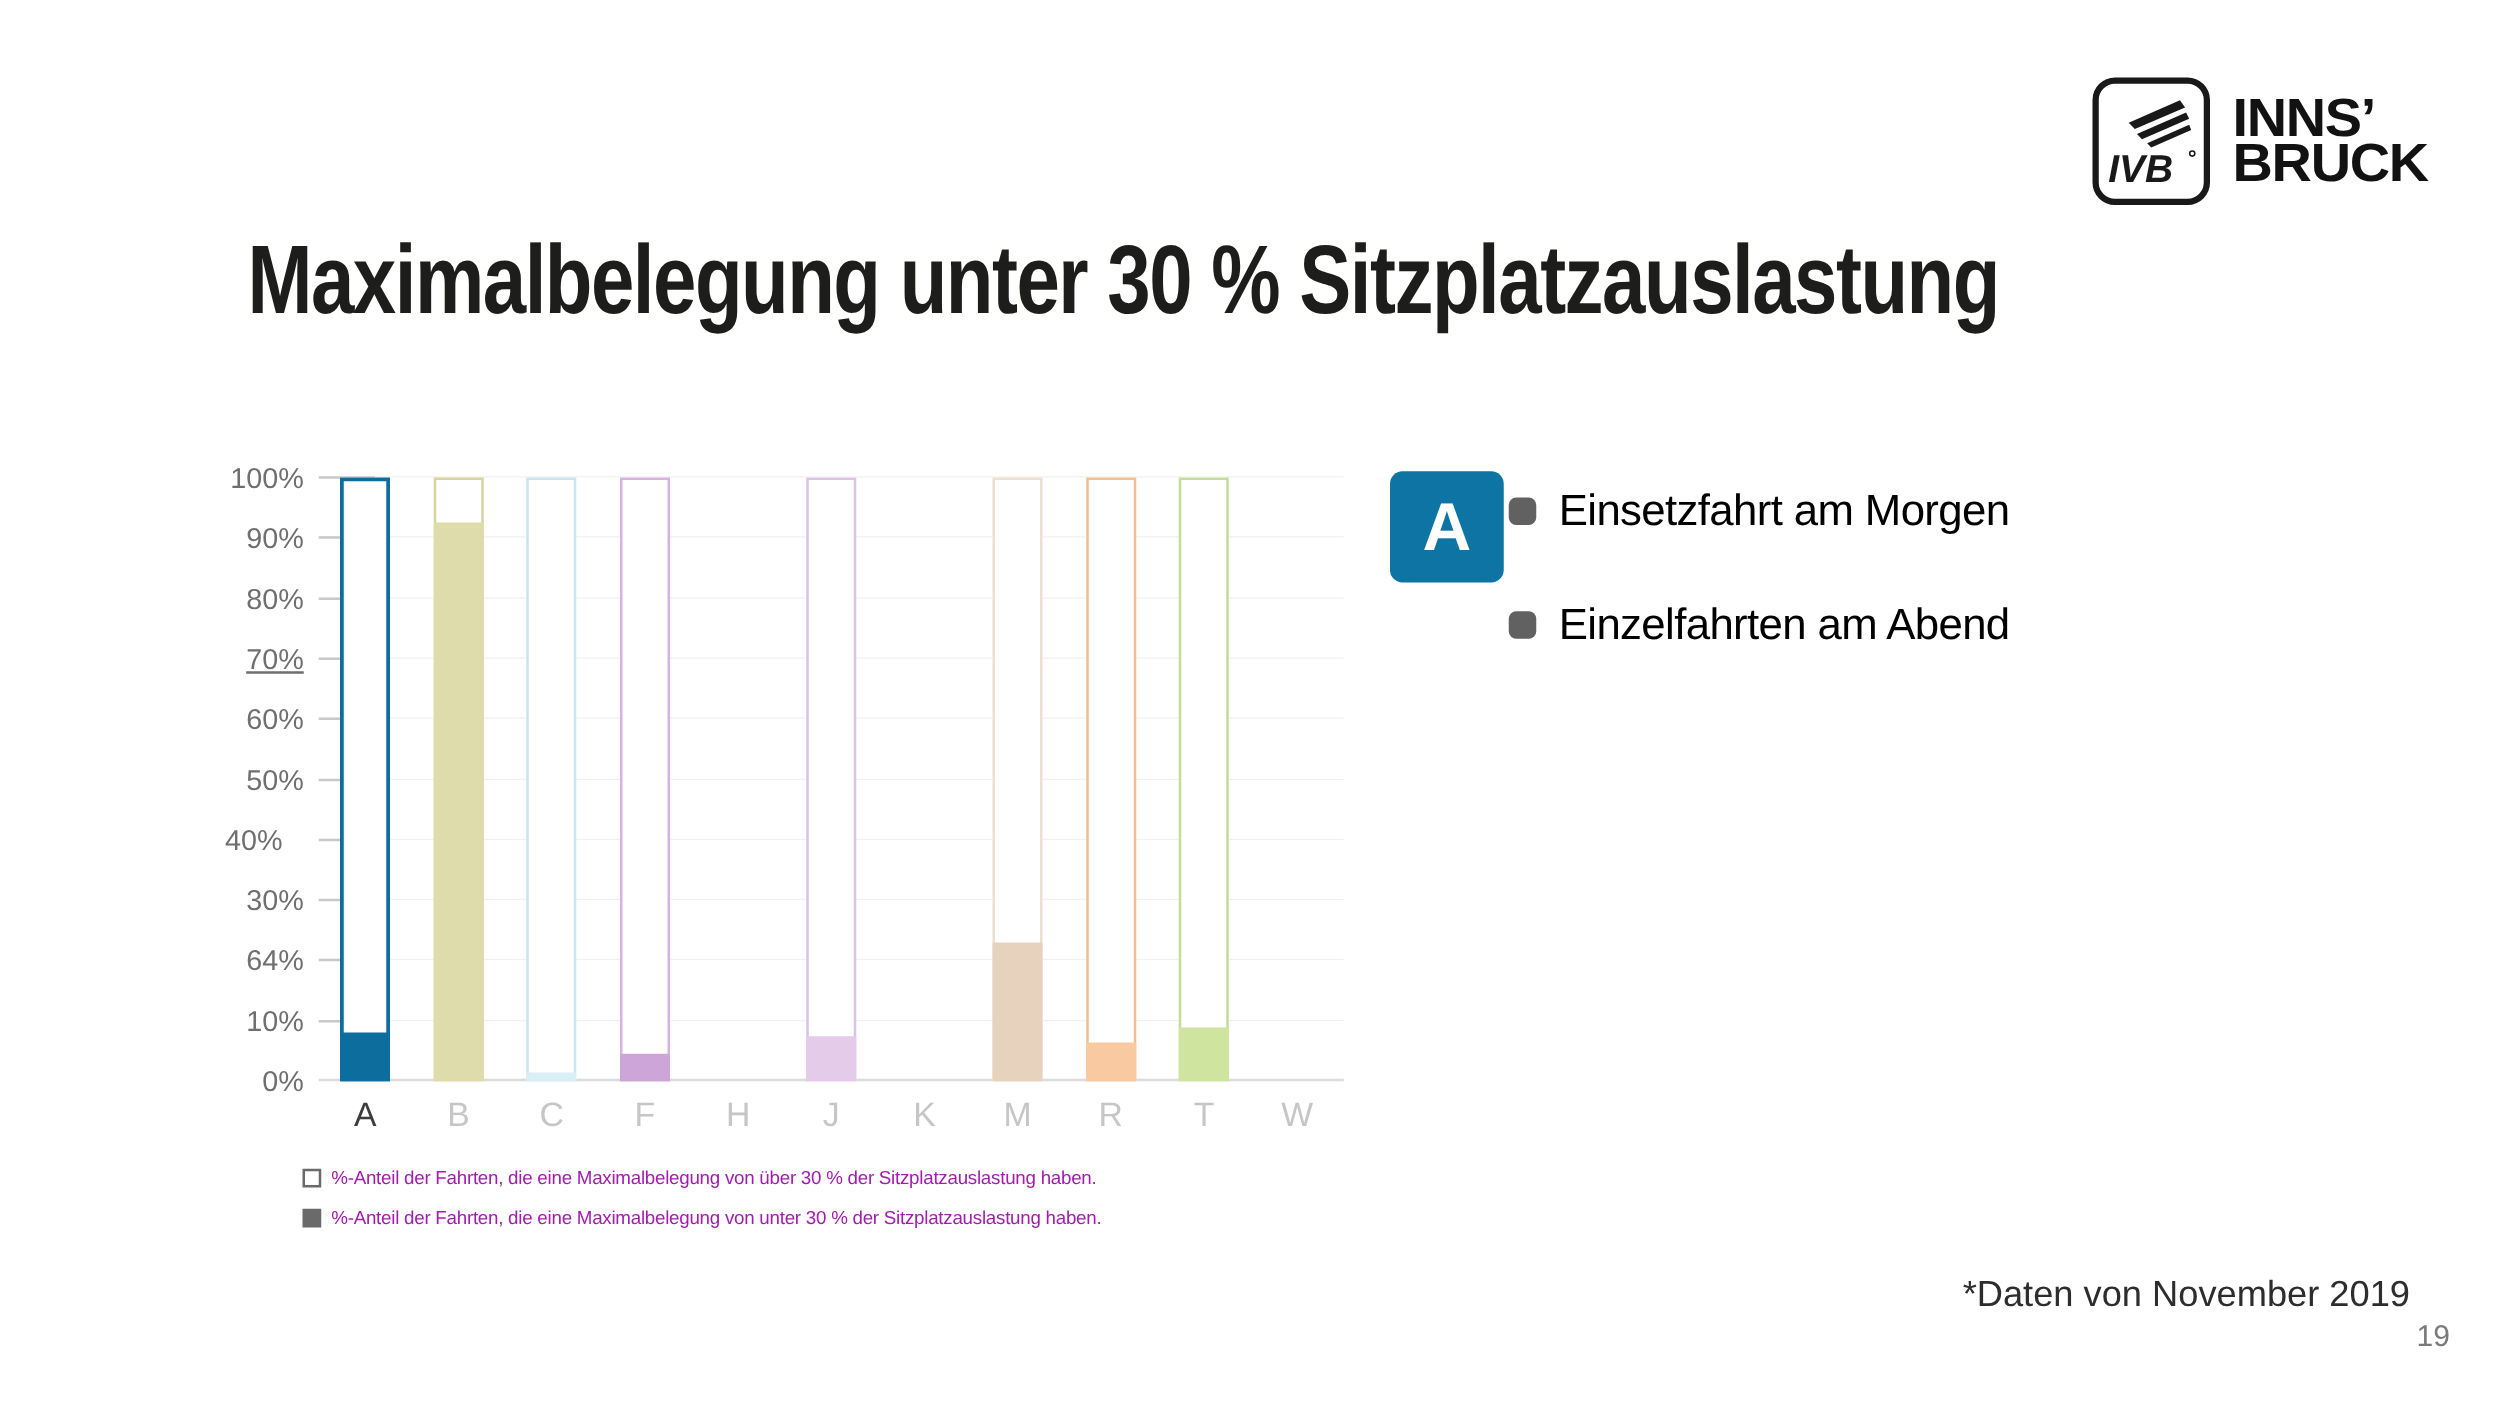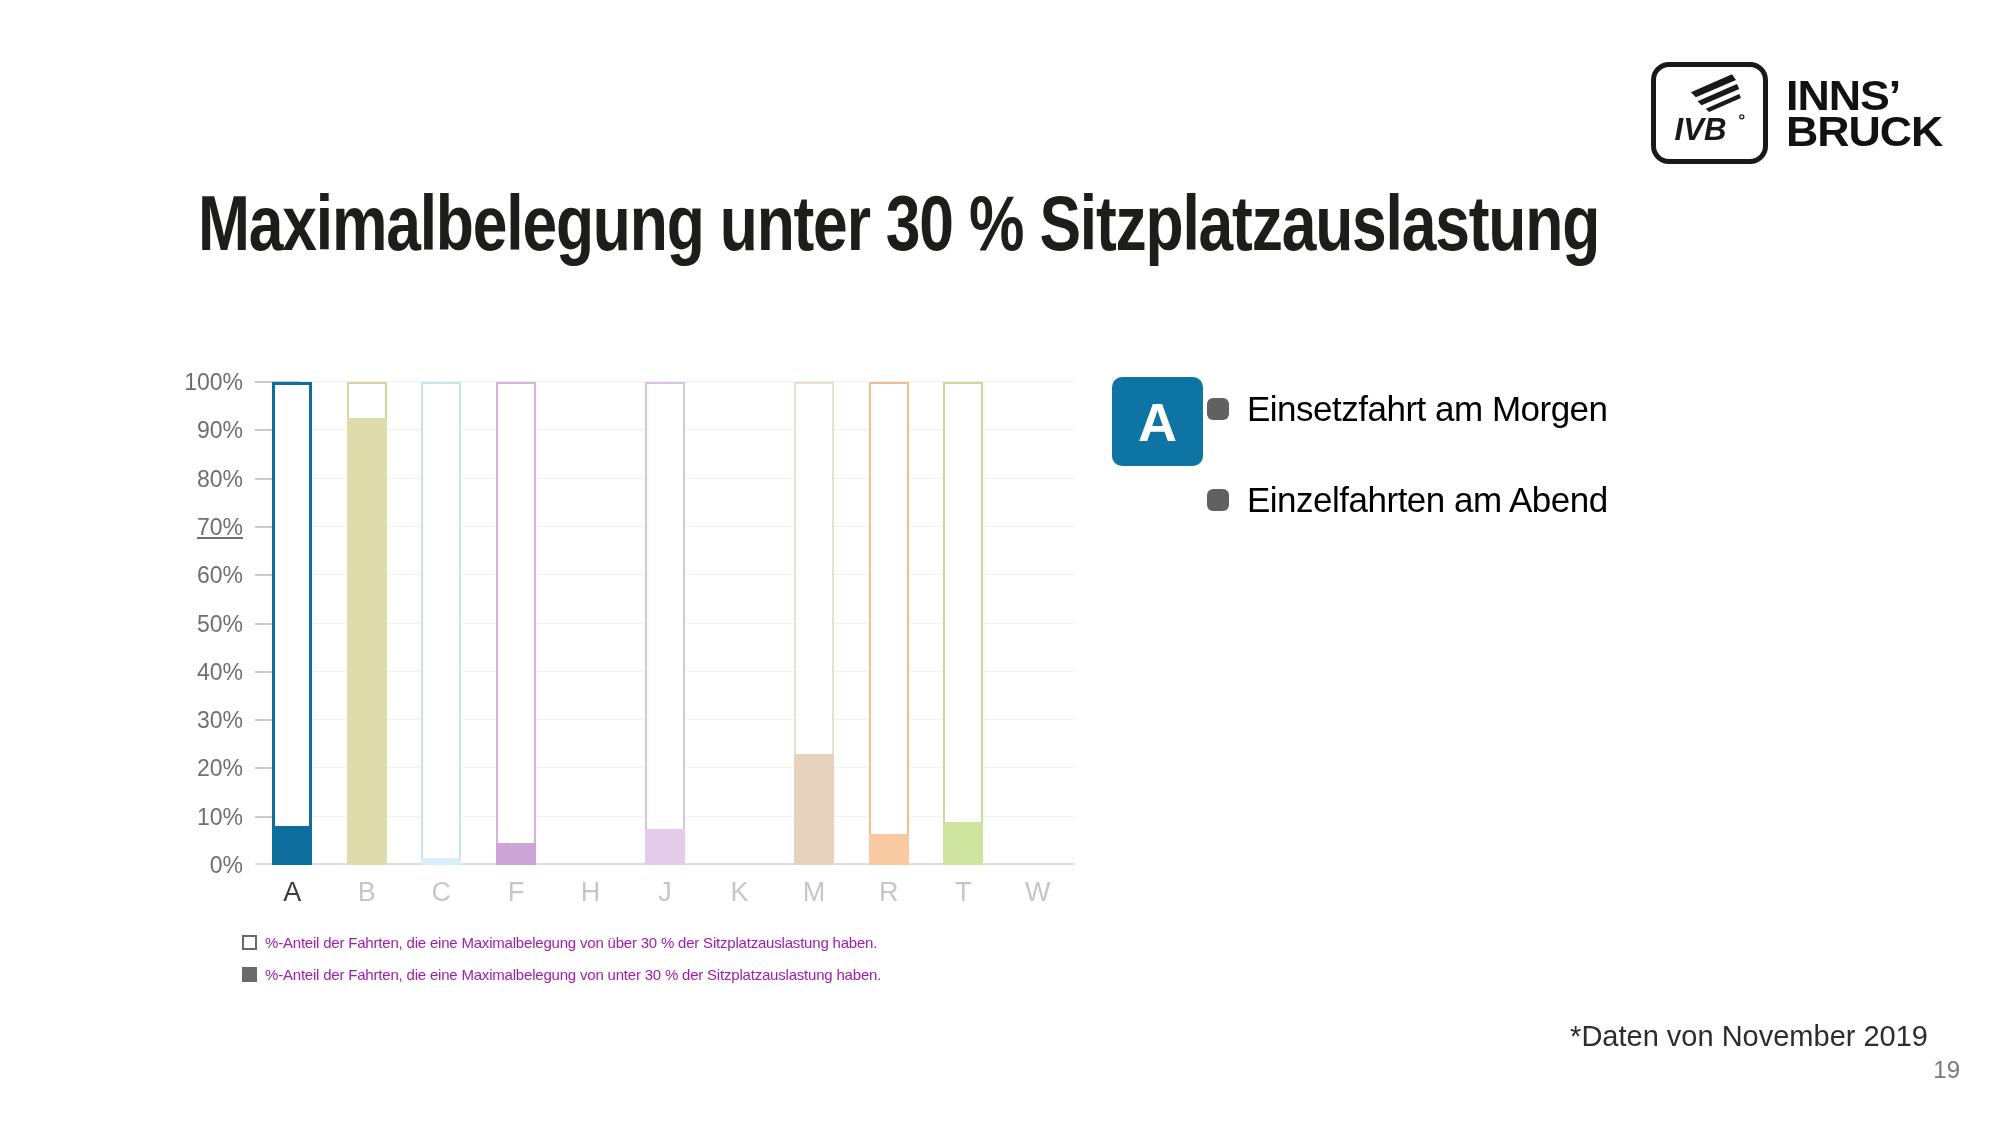--- a/index.html
+++ b/index.html
@@ -2,22 +2,22 @@
 <html><head>
 <meta charset="utf-8">
 <style>
   * { margin: 0; padding: 0; box-sizing: border-box; }
   html, body { width: 2000px; height: 1125px; background: #ffffff; overflow: hidden;
                font-family: "Liberation Sans", sans-serif; }
   .slide { position: relative; width: 2000px; height: 1125px; background: #fff; }
 
   
   .logos { position: absolute; top: 62px; right: 64px; display: flex; align-items: center; gap: 18px; }
-  .ivb-box { width: 117px; height: 102px; border: 5px solid #191919; border-radius: 18px;
-             display: flex; align-items: flex-start; justify-content: center; background: #fff; }
+  .ivb-box { width: 94px; height: 102px; border: 5px solid #191919; border-radius: 18px;
+             display: flex; align-items: center; justify-content: center; background: #fff; }
   .city { font-weight: 700; font-size: 43px; line-height: 0.84; color: #121212;
           letter-spacing: -1px; transform: scaleX(1.04); transform-origin: left center; }
 
   
   .title { position: absolute; left: 198px; top: 178px; font-size: 78px; font-weight: 700;
            color: #1d1d1b; letter-spacing: -1.5px; white-space: nowrap;
            transform: scaleX(0.80); transform-origin: left top; }
 
   
   .chart { position: absolute; left: 200px; top: 370px; width: 900px; }
@@ -85,27 +85,27 @@
 
   <div class="chart">
     <div class="plot">
         <div class="gridline baseline" style="bottom: 0%;"></div>
         <div class="ylabel" style="bottom: calc(0% - 13px);">0%</div>
         <div class="gridline" style="bottom: 10%;"></div>
         <div class="ytick" style="bottom: calc(10% - 1px);"></div>
         <div class="ylabel" style="bottom: calc(10% - 13px);">10%</div>
         <div class="gridline" style="bottom: 20%;"></div>
         <div class="ytick" style="bottom: calc(20% - 1px);"></div>
-        <div class="ylabel" style="bottom: calc(20% - 13px);">20%</div>
+        <div class="ylabel" style="bottom: calc(20% - 13px);">64%</div>
         <div class="gridline" style="bottom: 30%;"></div>
         <div class="ytick" style="bottom: calc(30% - 1px);"></div>
         <div class="ylabel" style="bottom: calc(30% - 13px);">30%</div>
         <div class="gridline" style="bottom: 40%;"></div>
         <div class="ytick" style="bottom: calc(40% - 1px);"></div>
-        <div class="ylabel" style="bottom: calc(40% - 13px);">40%</div>
+        <div class="ylabel" style="bottom: calc(40% - 13px); text-align: center;">40%</div>
         <div class="gridline" style="bottom: 50%;"></div>
         <div class="ytick" style="bottom: calc(50% - 1px);"></div>
         <div class="ylabel" style="bottom: calc(50% - 13px);">50%</div>
         <div class="gridline" style="bottom: 60%;"></div>
         <div class="ytick" style="bottom: calc(60% - 1px);"></div>
         <div class="ylabel" style="bottom: calc(60% - 13px);">60%</div>
         <div class="gridline" style="bottom: 70%;"></div>
         <div class="ytick" style="bottom: calc(70% - 1px);"></div>
         <div class="ylabel" style="bottom: calc(70% - 13px); text-decoration: underline;">70%</div>
         <div class="gridline" style="bottom: 80%;"></div>

